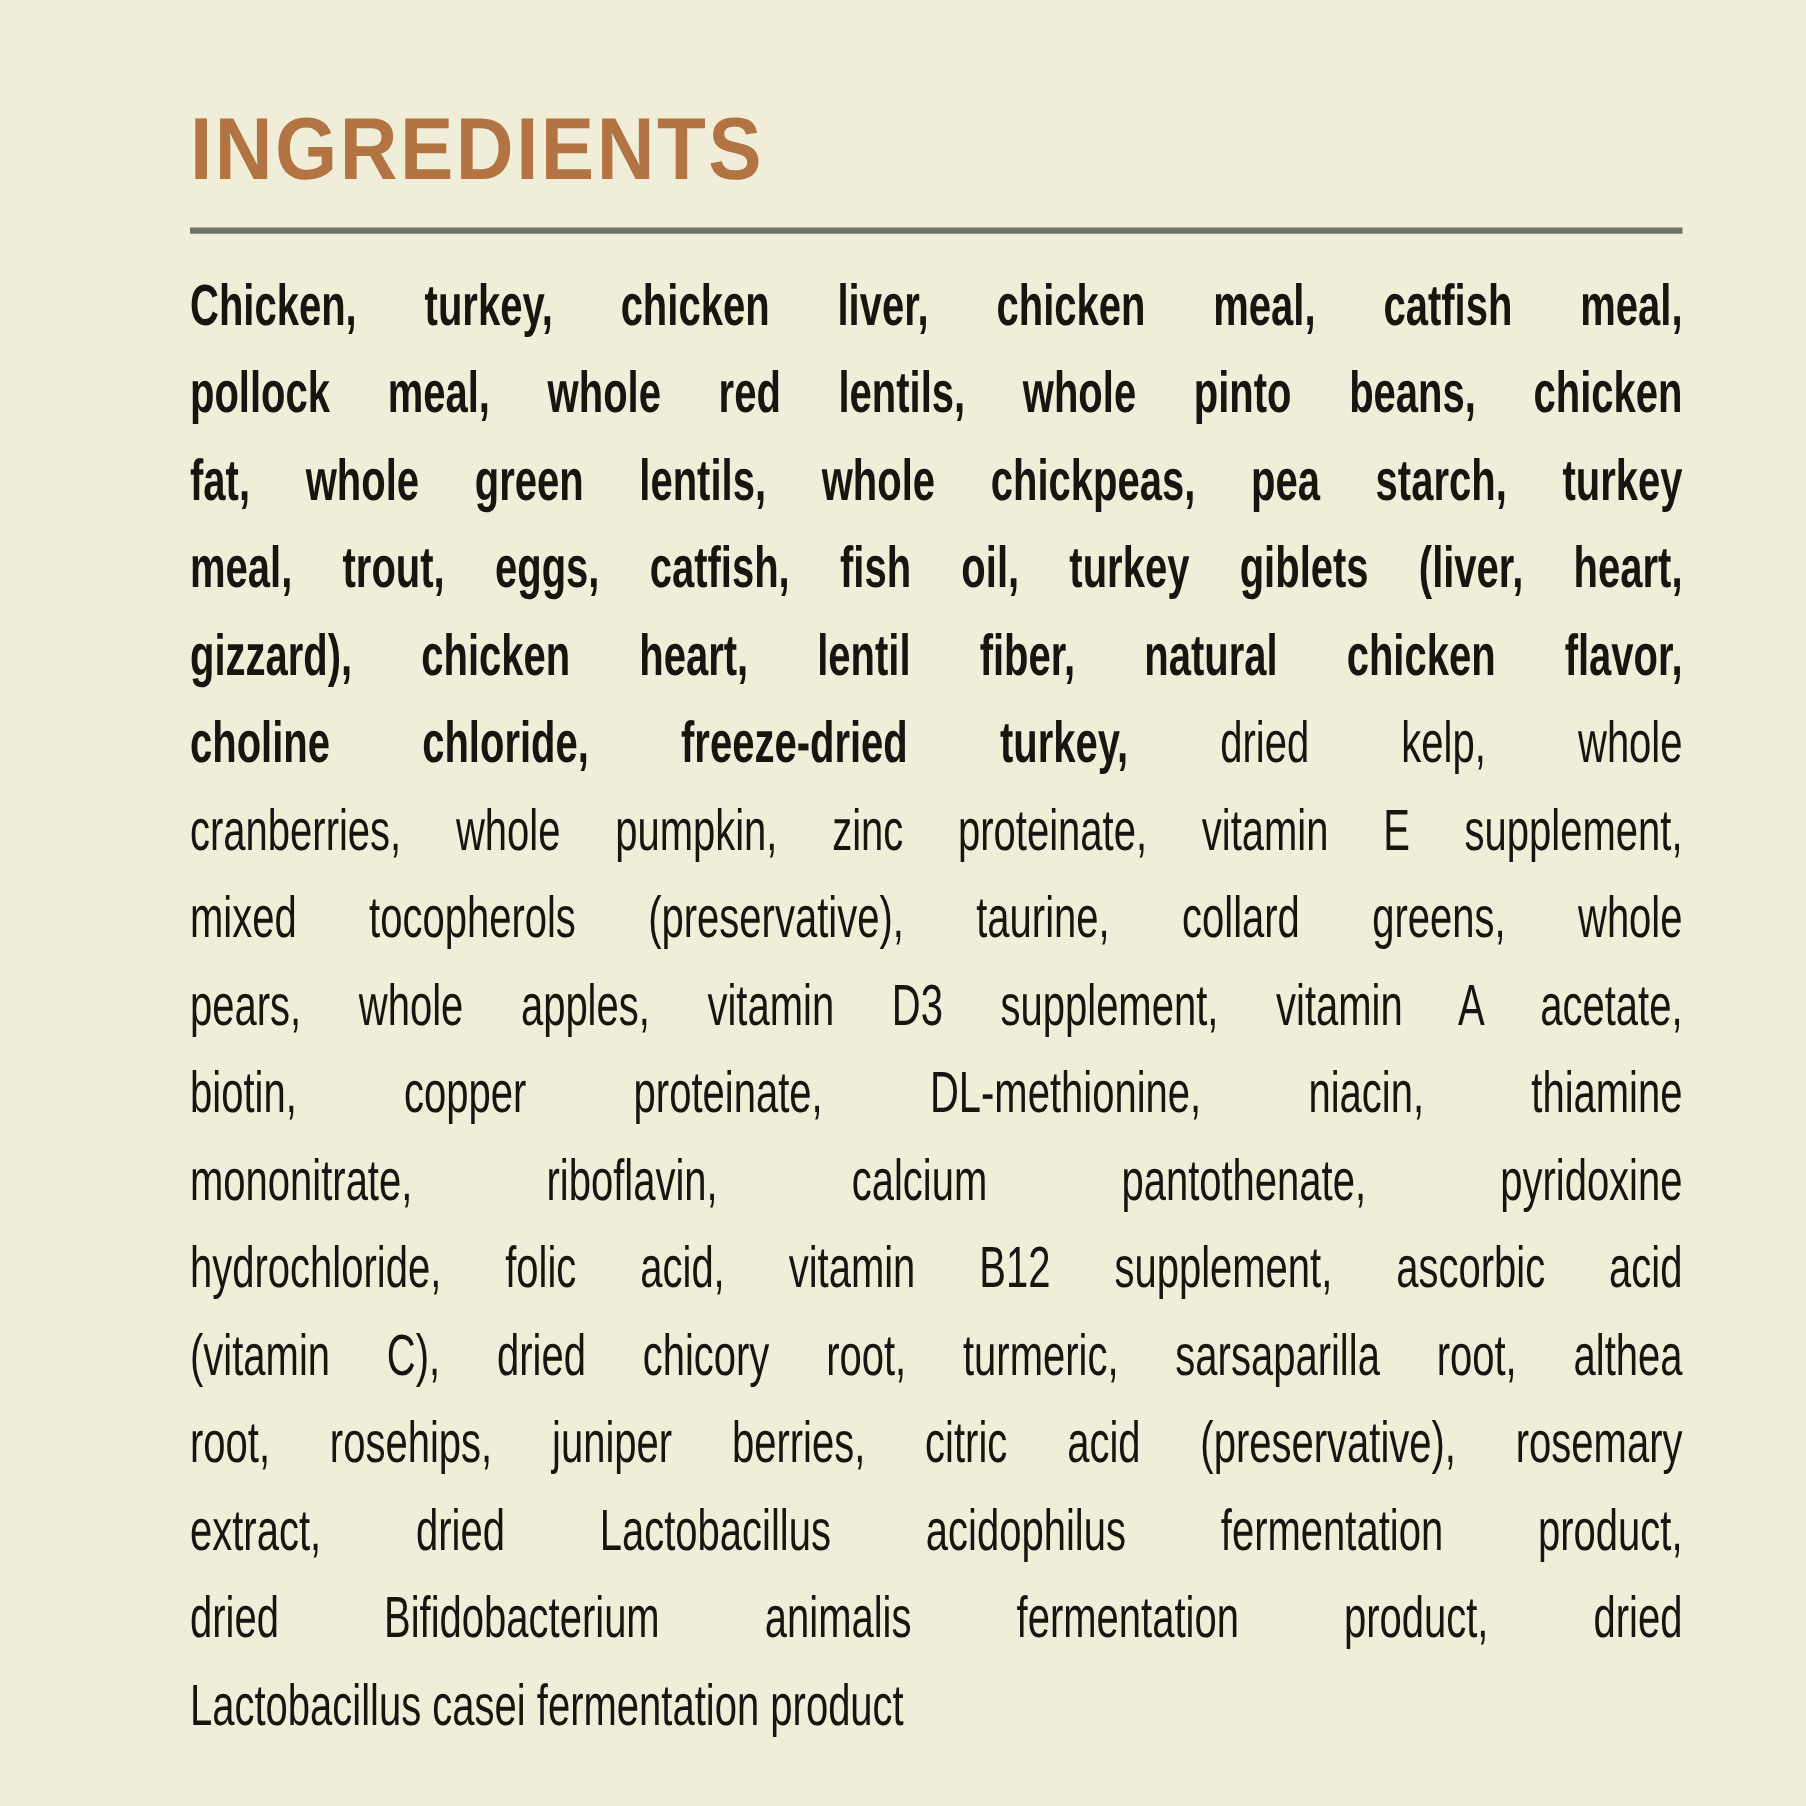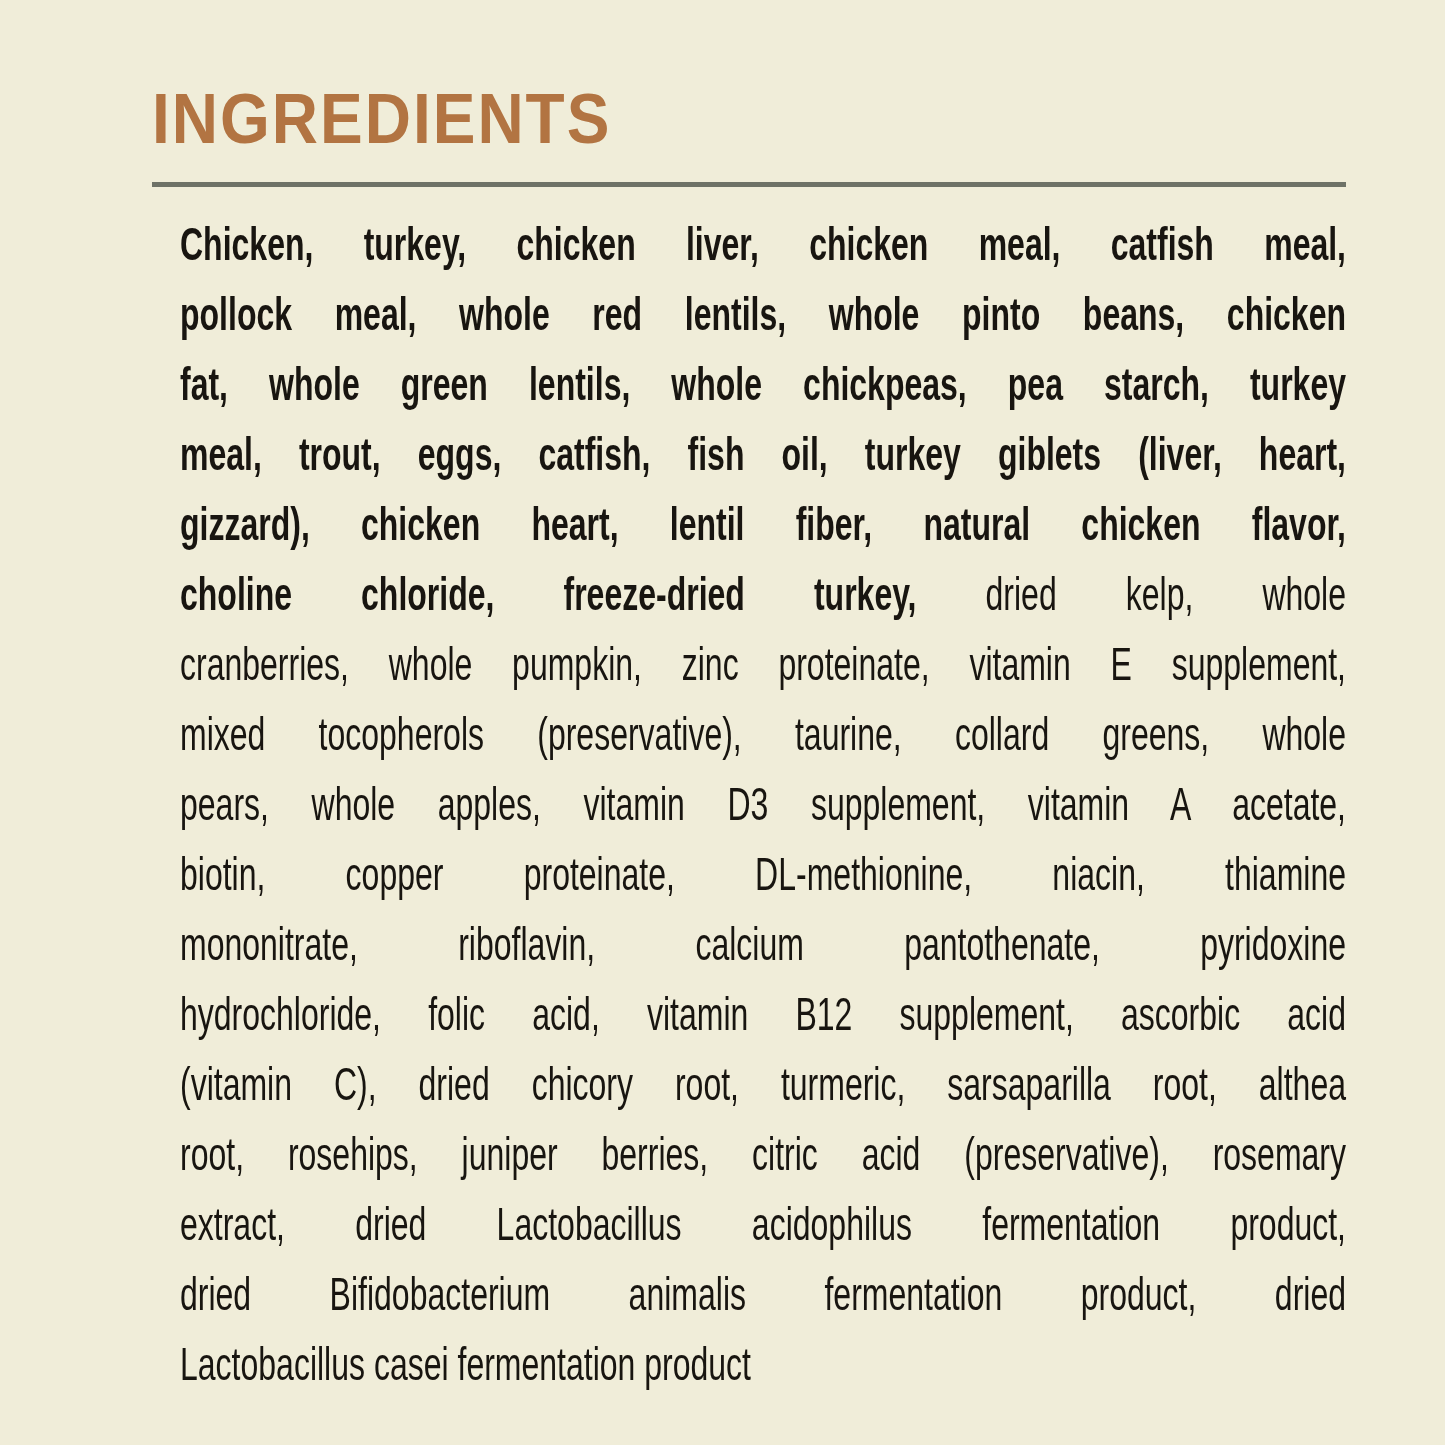--- a/index.html
+++ b/index.html
@@ -26,21 +26,20 @@
     transform-origin: left center;
   }
   .rule {
     height: 5px;
     margin-top: 26px;
     background: #6e7267;
   }
   .ingredients {
     margin-top: 22px;
     color: #181510;
-    margin-left: 28px;
   }
   .line {
     font-size: 32px;
     line-height: 70px;
     height: 70px;
     text-align: justify;
     text-align-last: justify;
     transform: scaleY(1.45);
     transform-origin: center;
     white-space: normal;

